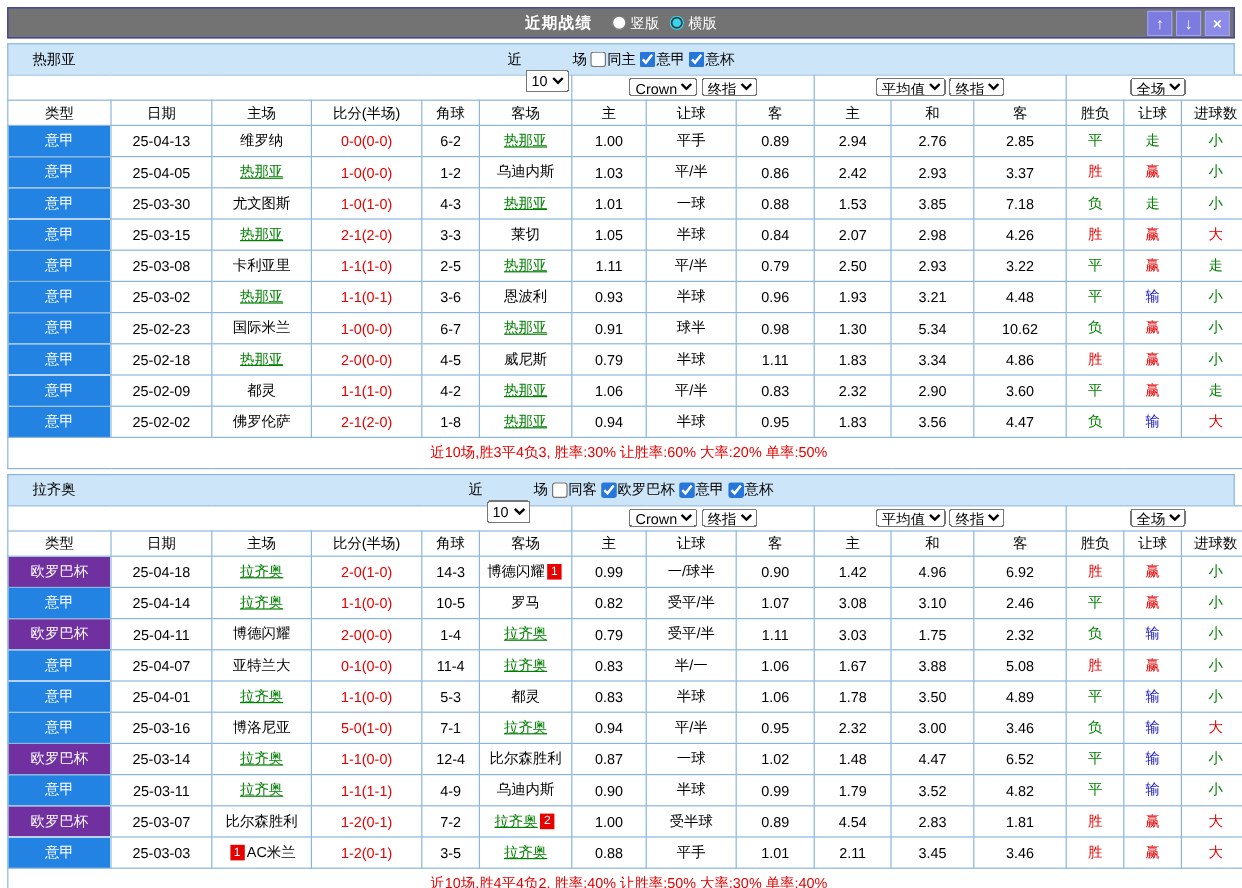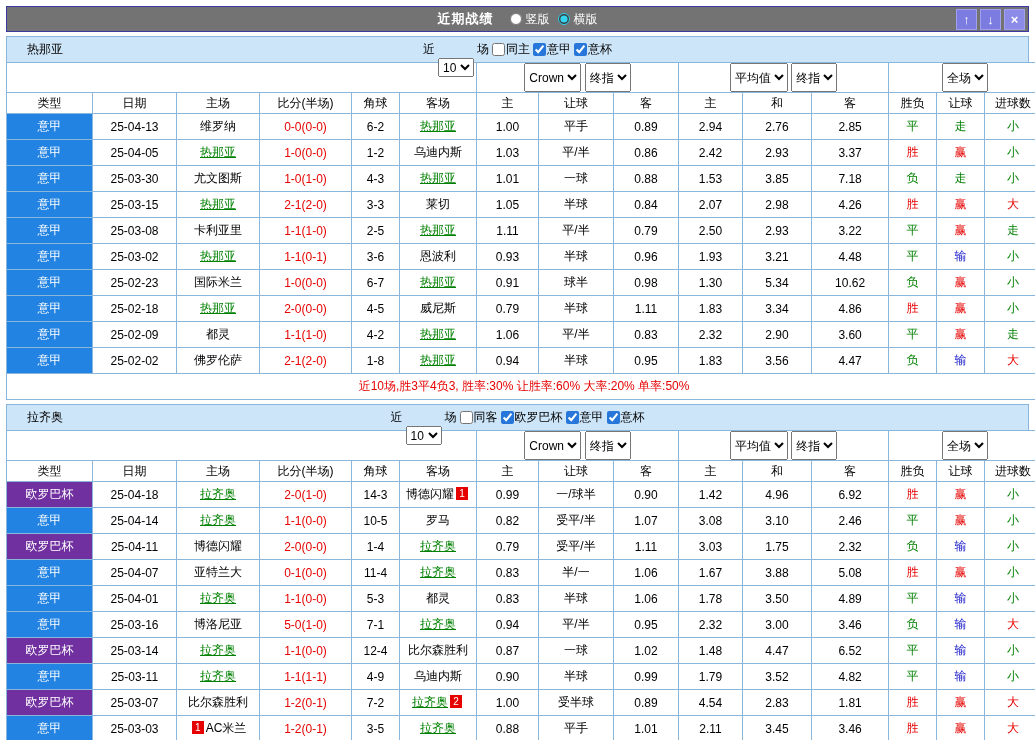--- a/index.html
+++ b/index.html
@@ -28,21 +28,21 @@
   .filter { display:flex; align-items:center; gap:3px; }
   .filter select { height:19px; font-size:12px; font-family:inherit;margin-top:36px; }
   .cb { display:flex; align-items:center; gap:1px; cursor:pointer; margin-left:0; }
   .cb input { accent-color:#2677d9; margin:0; width:13px; height:13px; }
 
   
   .grid { width:100%; border-collapse:collapse; table-layout:fixed; }
   .grid td { border:1px solid #8ab6dc; text-align:center; height:26px; padding:0 2px;
              overflow:hidden; white-space:nowrap; }
   .grid thead td { height:21px; }
-  .dd-cell select { height:29px; font-size:12px; font-family:inherit; max-width:48%; }
+  .dd-cell select { height:15px; font-size:12px; font-family:inherit; max-width:48%;text-align:right; }
   .league-blue { background:#2283e2; color:#fff; }
   .league-purple { background:#7030a0; color:#fff; }
   .score { color:#e60000; }
   .team-active { color:#008000; text-decoration:underline; }
   .c-red { color:#e60000; } .c-green { color:#008000; } .c-blue { color:#2020cc; }
   .badge { display:inline-block; min-width:12px; height:13px; line-height:13px; background:#e60000;
            color:#fff; font-size:10px; padding:0 1px; margin:0 2px; vertical-align:1px; }
   .summary { color:#e60000; height:26px; }
 </style>
 </head>

